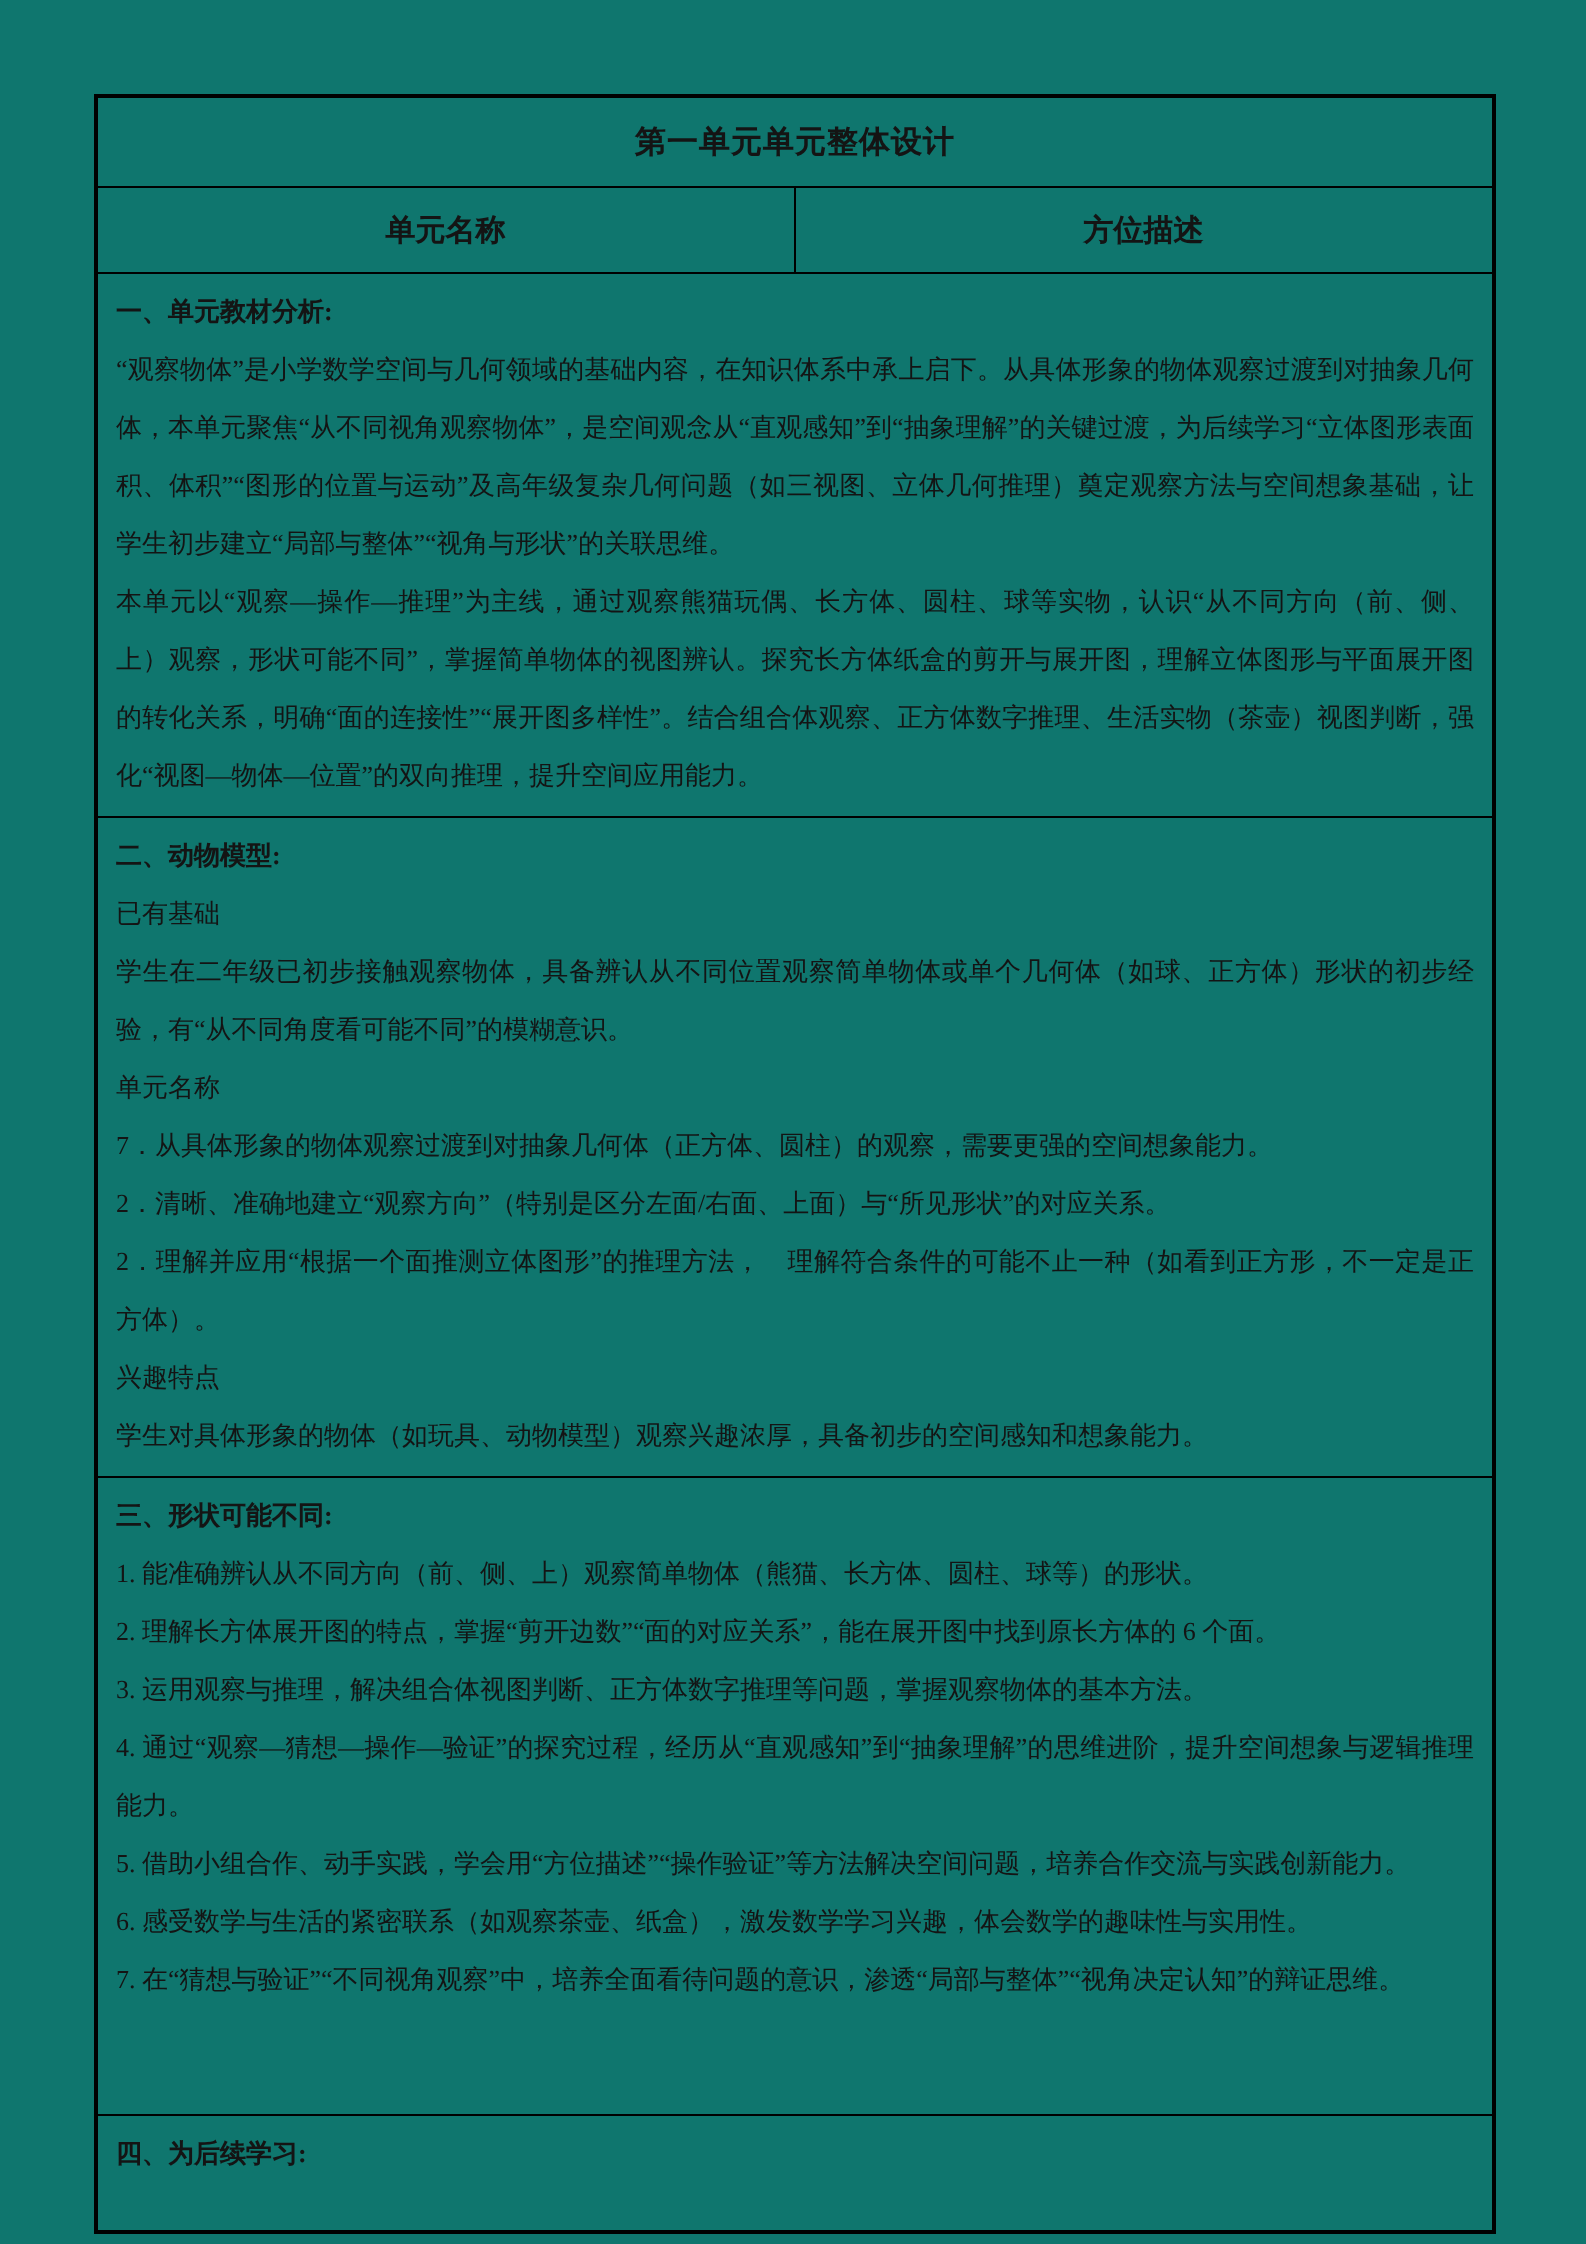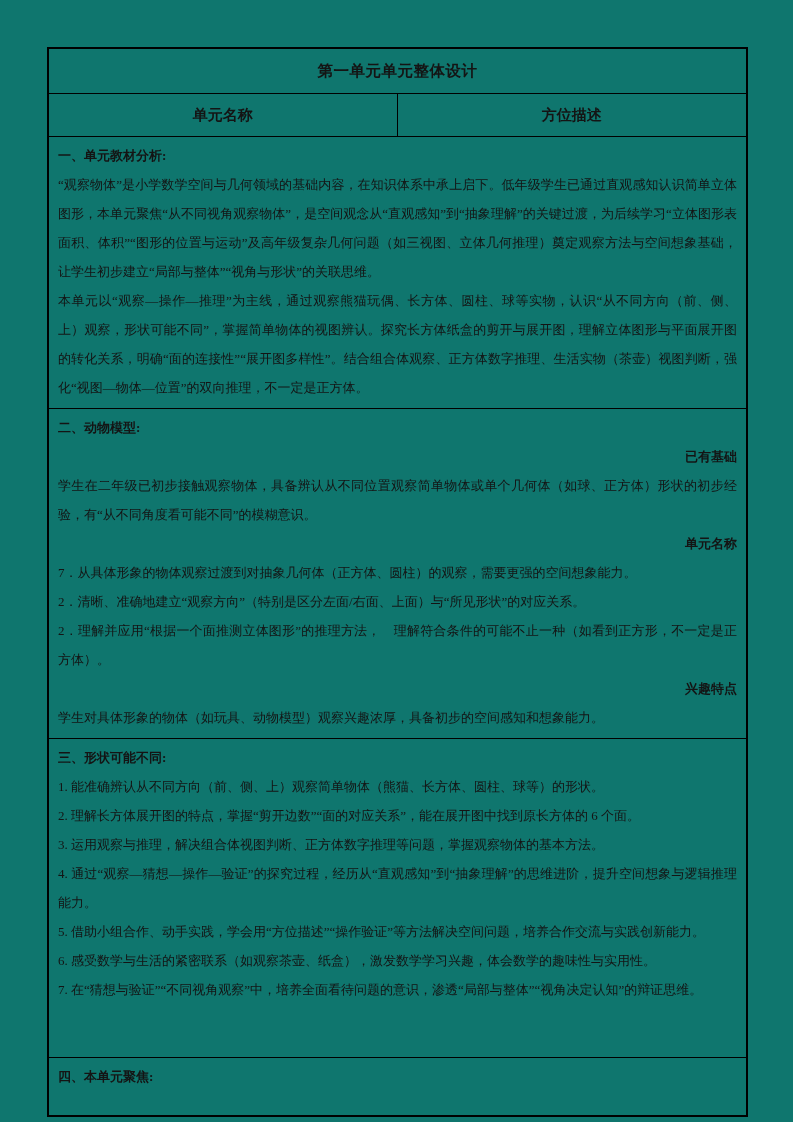--- a/index.html
+++ b/index.html
@@ -58,22 +58,22 @@
     line-height: 29px;
     text-align: justify;
     text-justify: inter-ideograph;
     word-break: break-all;
   }
   p.hd {
     font-weight: bold;
     text-align: left !important;
   }
   p.sub {
-    font-weight: bold;
-    text-align: right;
+    font-weight: normal;
+    text-align: left;
   }
   .sec1 { height: 261px; }
   .sec2 { height: 318px; }
   .sec3 { height: 308px; }
   .sec4 { height: 47px; }
 </style>
 </head>
 <body>
 
 <div class="doc-page">
@@ -86,22 +86,22 @@
       <tr>
         <td class="title-cell" colspan="2">第一单元单元整体设计</td>
       </tr>
       <tr>
         <td class="unit-cell">单元名称</td>
         <td class="unit-cell">方位描述</td>
       </tr>
       <tr>
         <td class="section-cell sec1" colspan="2">
           <p class="hd">一、单元教材分析:</p>
-          <p>“观察物体”是小学数学空间与几何领域的基础内容，在知识体系中承上启下。低年级学生已通过直观感知认识简单立体图形，本单元聚焦“从不同视角观察物体”，是空间观念从“直观感知”到“抽象理解”的关键过渡，为后续学习“立体图形表面积、体积”“图形的位置与运动”及高年级复杂几何问题（如三视图、立体几何推理）奠定观察方法与空间想象基础，让学生初步建立“局部与整体”“视角与形状”的关联思维。</p>
-          <p>本单元以“观察—操作—推理”为主线，通过观察熊猫玩偶、长方体、圆柱、球等实物，认识“从不同方向（前、侧、上）观察，形状可能不同”，掌握简单物体的视图辨认。探究长方体纸盒的剪开与展开图，理解立体图形与平面展开图的转化关系，明确“面的连接性”“展开图多样性”。结合组合体观察、正方体数字推理、生活实物（茶壶）视图判断，强化“视图—物体—位置”的双向推理，不一定是正方体。</p>
+          <p>“观察物体”是小学数学空间与几何领域的基础内容，在知识体系中承上启下。从具体形象的物体观察过渡到对抽象几何体，本单元聚焦“从不同视角观察物体”，是空间观念从“直观感知”到“抽象理解”的关键过渡，为后续学习“立体图形表面积、体积”“图形的位置与运动”及高年级复杂几何问题（如三视图、立体几何推理）奠定观察方法与空间想象基础，让学生初步建立“局部与整体”“视角与形状”的关联思维。</p>
+          <p>本单元以“观察—操作—推理”为主线，通过观察熊猫玩偶、长方体、圆柱、球等实物，认识“从不同方向（前、侧、上）观察，形状可能不同”，掌握简单物体的视图辨认。探究长方体纸盒的剪开与展开图，理解立体图形与平面展开图的转化关系，明确“面的连接性”“展开图多样性”。结合组合体观察、正方体数字推理、生活实物（茶壶）视图判断，强化“视图—物体—位置”的双向推理，提升空间应用能力。</p>
         </td>
       </tr>
       <tr>
         <td class="section-cell sec2" colspan="2">
           <p class="hd">二、动物模型:</p>
           <p class="sub">已有基础</p>
           <p>学生在二年级已初步接触观察物体，具备辨认从不同位置观察简单物体或单个几何体（如球、正方体）形状的初步经验，有“从不同角度看可能不同”的模糊意识。</p>
           <p class="sub">单元名称</p>
           <p>7．从具体形象的物体观察过渡到对抽象几何体（正方体、圆柱）的观察，需要更强的空间想象能力。</p>
           <p>2．清晰、准确地建立“观察方向”（特别是区分左面/右面、上面）与“所见形状”的对应关系。</p>
@@ -117,18 +117,18 @@
           <p>2. 理解长方体展开图的特点，掌握“剪开边数”“面的对应关系”，能在展开图中找到原长方体的 6 个面。</p>
           <p>3. 运用观察与推理，解决组合体视图判断、正方体数字推理等问题，掌握观察物体的基本方法。</p>
           <p>4. 通过“观察—猜想—操作—验证”的探究过程，经历从“直观感知”到“抽象理解”的思维进阶，提升空间想象与逻辑推理能力。</p>
           <p>5. 借助小组合作、动手实践，学会用“方位描述”“操作验证”等方法解决空间问题，培养合作交流与实践创新能力。</p>
           <p>6. 感受数学与生活的紧密联系（如观察茶壶、纸盒），激发数学学习兴趣，体会数学的趣味性与实用性。</p>
           <p>7. 在“猜想与验证”“不同视角观察”中，培养全面看待问题的意识，渗透“局部与整体”“视角决定认知”的辩证思维。</p>
         </td>
       </tr>
       <tr>
         <td class="section-cell sec4" colspan="2">
-          <p class="hd">四、本单元聚焦:</p>
+          <p class="hd">四、为后续学习:</p>
         </td>
       </tr>
     </tbody>
   </table>
 </div>
 
 </body></html>

